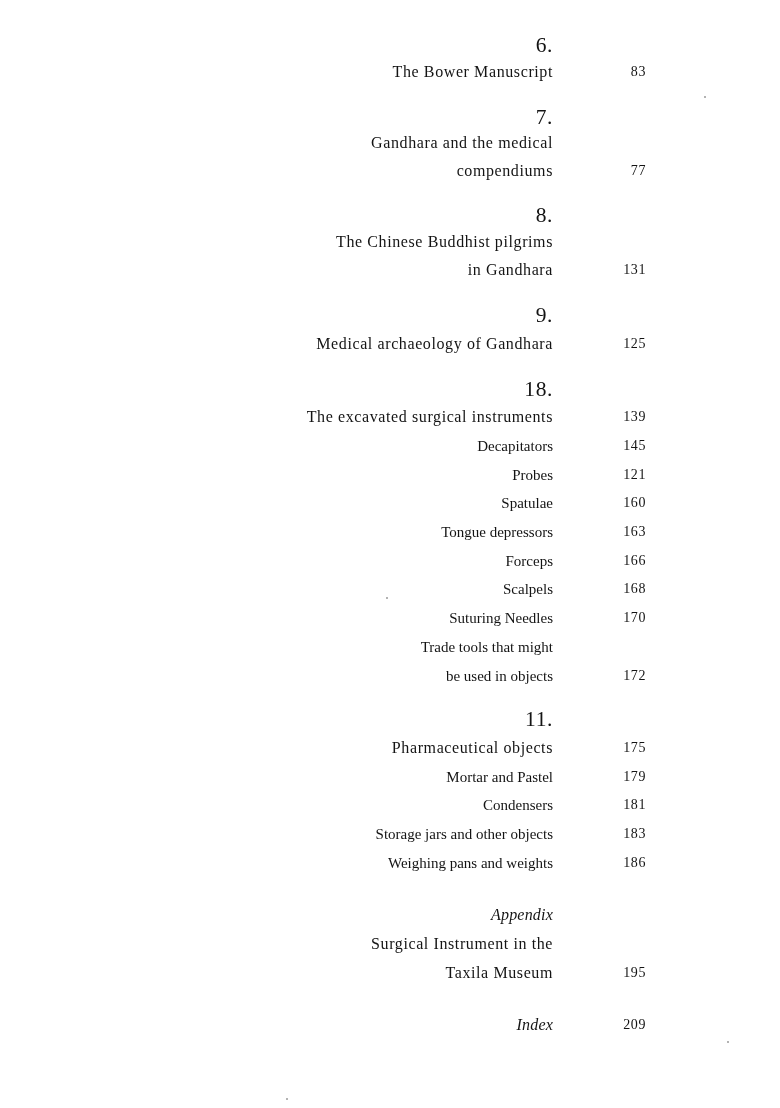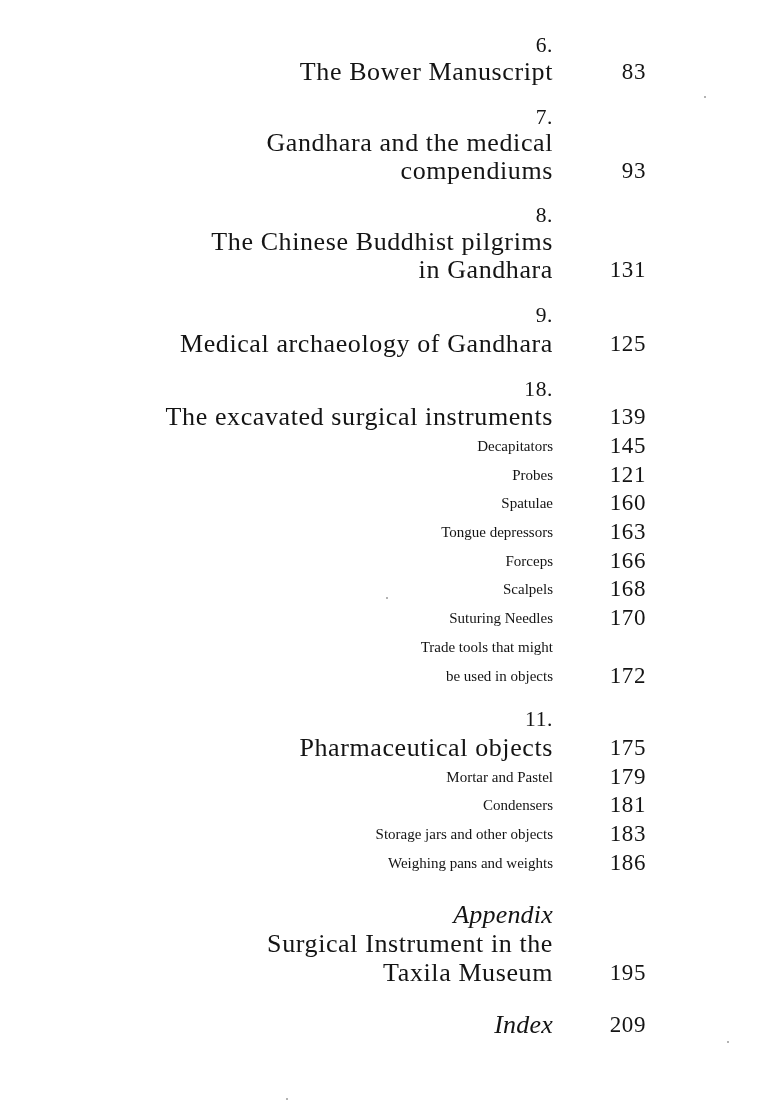--- a/index.html
+++ b/index.html
@@ -25,40 +25,40 @@
     left: 0;
     width: 780px;
     height: 28px;
     line-height: 28px;
   }
   .title {
     position: absolute;
     right: 227px; 
     white-space: nowrap;
     text-align: right;
-    font-size: 26px;
+    font-size: 16px;
     letter-spacing: 0.6px;
   }
   .title.sub {
     font-size: 15px;
     letter-spacing: 0px;
   }
   .title.num {
     font-size: 21.5px;
   }
   .title.italic {
     font-style: italic;
     letter-spacing: 0.2px;
   }
   .page-num {
     position: absolute;
     right: 134px; 
     white-space: nowrap;
     text-align: right;
-    font-size: 23px;
+    font-size: 14px;
     letter-spacing: 0.6px;
   }
   .speck {
     position: absolute;
     width: 2px; height: 2px;
     background: #9a9a9a;
     border-radius: 1px;
   }
 </style>
 </head>
@@ -75,21 +75,21 @@
   </div>
 
   <div class="line" style="top:103px">
     <span class="title num">7.</span>
   </div>
   <div class="line" style="top:129px">
     <span class="title">Gandhara and the medical</span>
   </div>
   <div class="line" style="top:157px">
     <span class="title">compendiums</span>
-    <span class="page-num">93</span>
+    <span class="page-num">77</span>
   </div>
 
   <div class="line" style="top:201px">
     <span class="title num">8.</span>
   </div>
   <div class="line" style="top:228px">
     <span class="title">The Chinese Buddhist pilgrims</span>
   </div>
   <div class="line" style="top:256px">
     <span class="title">in Gandhara</span>

